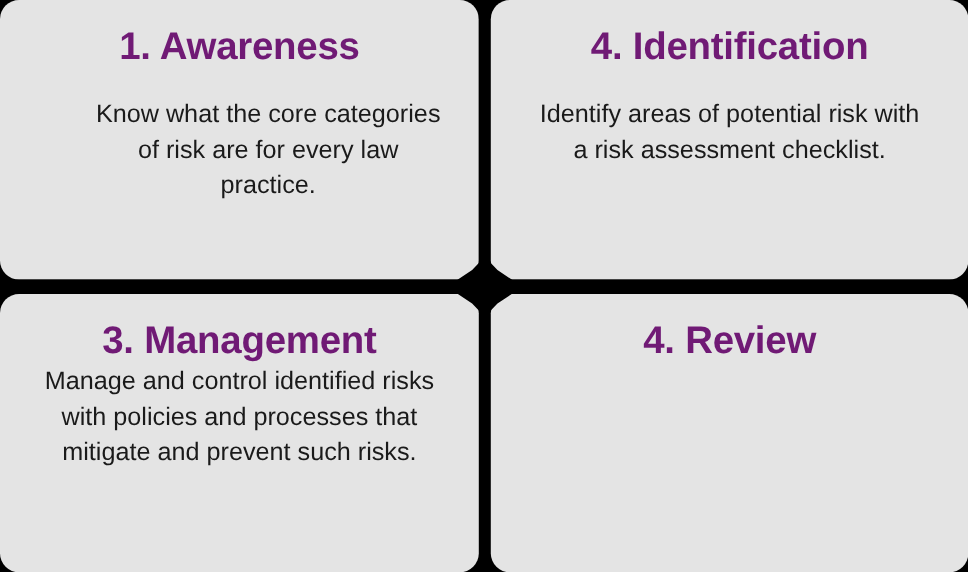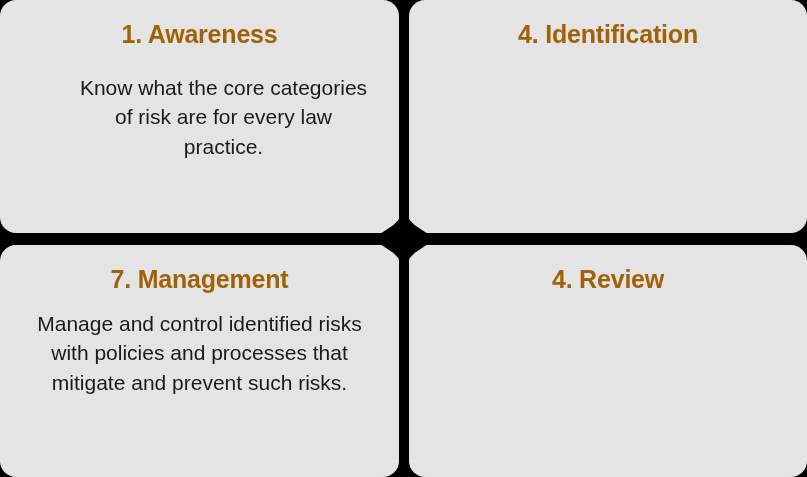--- a/index.html
+++ b/index.html
@@ -36,22 +36,22 @@
     justify-content: flex-start;
     overflow: hidden;
   }
 
   .card-tl { grid-column: 1; grid-row: 1; }
   .card-tr { grid-column: 3; grid-row: 1; }
   .card-bl { grid-column: 1; grid-row: 3; }
   .card-br { grid-column: 3; grid-row: 3; }
 
   .card-title {
-    color: #a16207;
-    font-size: 25px;
+    color: #701a75;
+    font-size: 32px;
     font-weight: bold;
     line-height: 1.18;
     text-align: center;
     margin: 14px 0 0 0;
     letter-spacing: -0.2px;
     white-space: nowrap;
   }
 
   .card-body {
     color: #1a1a1a;
@@ -59,21 +59,21 @@
     font-weight: normal;
     line-height: 1.42;
     text-align: center;
     margin: 0;
   }
 
   .card-tl .card-body,
   .card-tr .card-body { margin-top: 23px; }
 
   .card-bl .card-body,
-  .card-br .card-body { margin-top: 14px; }
+  .card-br .card-body { }
 
   .card-tl .card-body { max-width: 300px; margin-left: 48px; }
   .card-tr .card-body { max-width: 330px; }
   .card-bl .card-body { max-width: 348px; }
   .card-br .card-body { max-width: 312px; }
 
   
   .v-gutter { grid-column: 2; grid-row: 1 / span 3; background: #000000; }
   .h-gutter { grid-column: 1 / span 3; grid-row: 2; background: #000000; }
 
@@ -95,26 +95,27 @@
 
   <div class="card card-tl">
     <div class="card-title">1. Awareness</div>
     <div class="card-body">Know what the core categories of risk are for every law practice.</div>
   </div>
 
   <div class="v-gutter"></div>
 
   <div class="card card-tr">
     <div class="card-title">4. Identification</div>
+    <div class="card-body">Identify areas of potential risk with a risk assessment checklist.</div>
   </div>
 
   <div class="h-gutter"></div>
 
   <div class="card card-bl">
-    <div class="card-title">7. Management</div>
+    <div class="card-title">3. Management</div>
     <div class="card-body">Manage and control identified risks with policies and processes that mitigate and prevent such risks.</div>
   </div>
 
   <div class="card card-br">
     <div class="card-title">4. Review</div>
   </div>
 
   <div class="center-node"></div>
 
 </div>

